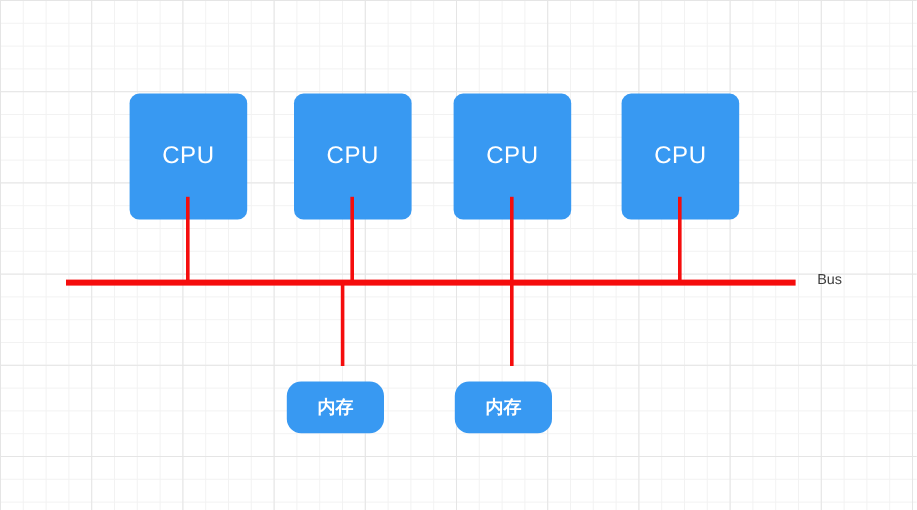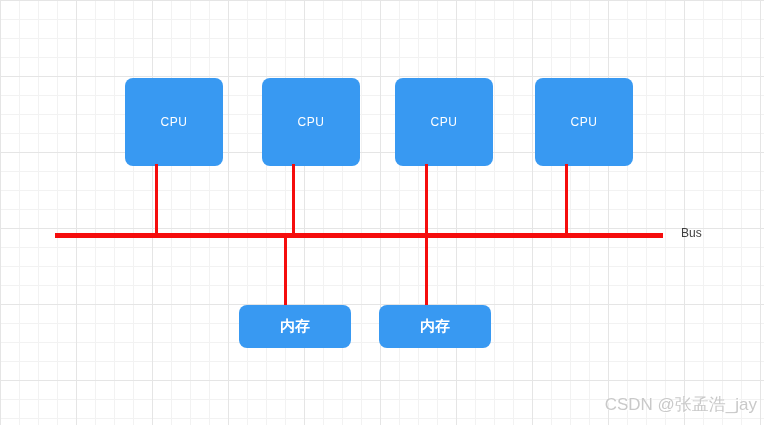--- a/index.html
+++ b/index.html
@@ -21,22 +21,22 @@
 
   .node {
     position: absolute;
     background: #3899f2;
     border-radius: 8px;
     display: flex;
     align-items: center;
     justify-content: center;
     color: #ffffff;
   }
-  .cpu-node  { width: 98px; height: 88px; top: 78px; font-size: 12px; letter-spacing: 0.5px; margin-left: 17px; }
-  .mem-node  { width: 112px; height: 43px; top: 305px; font-size: 15px; font-weight: bold; }
+  .cpu-node  { width: 98px; height: 105px; top: 78px; font-size: 20px; letter-spacing: 0.5px; }
+  .mem-node  { width: 81px; height: 43px; top: 318px; font-size: 15px; font-weight: bold; border-radius: 12px; }
 
   .cpu-1 { left: 108px; }
   .cpu-2 { left: 245px; }
   .cpu-3 { left: 378px; }
   .cpu-4 { left: 518px; }
   .mem-1 { left: 239px; }
   .mem-2 { left: 379px; }
 
   .vline {
     position: absolute;
@@ -109,15 +109,14 @@
   <div class="vline mem-line mem-line-1"></div>
   <div class="vline mem-line mem-line-2"></div>
 
   <div class="node mem-node mem-1">
     <span>内存</span>
   </div>
   <div class="node mem-node mem-2">
     <span>内存</span>
   </div>
 
-  <div class="watermark">CSDN @张孟浩_jay</div>
 
 </div>
 
 </body></html>

